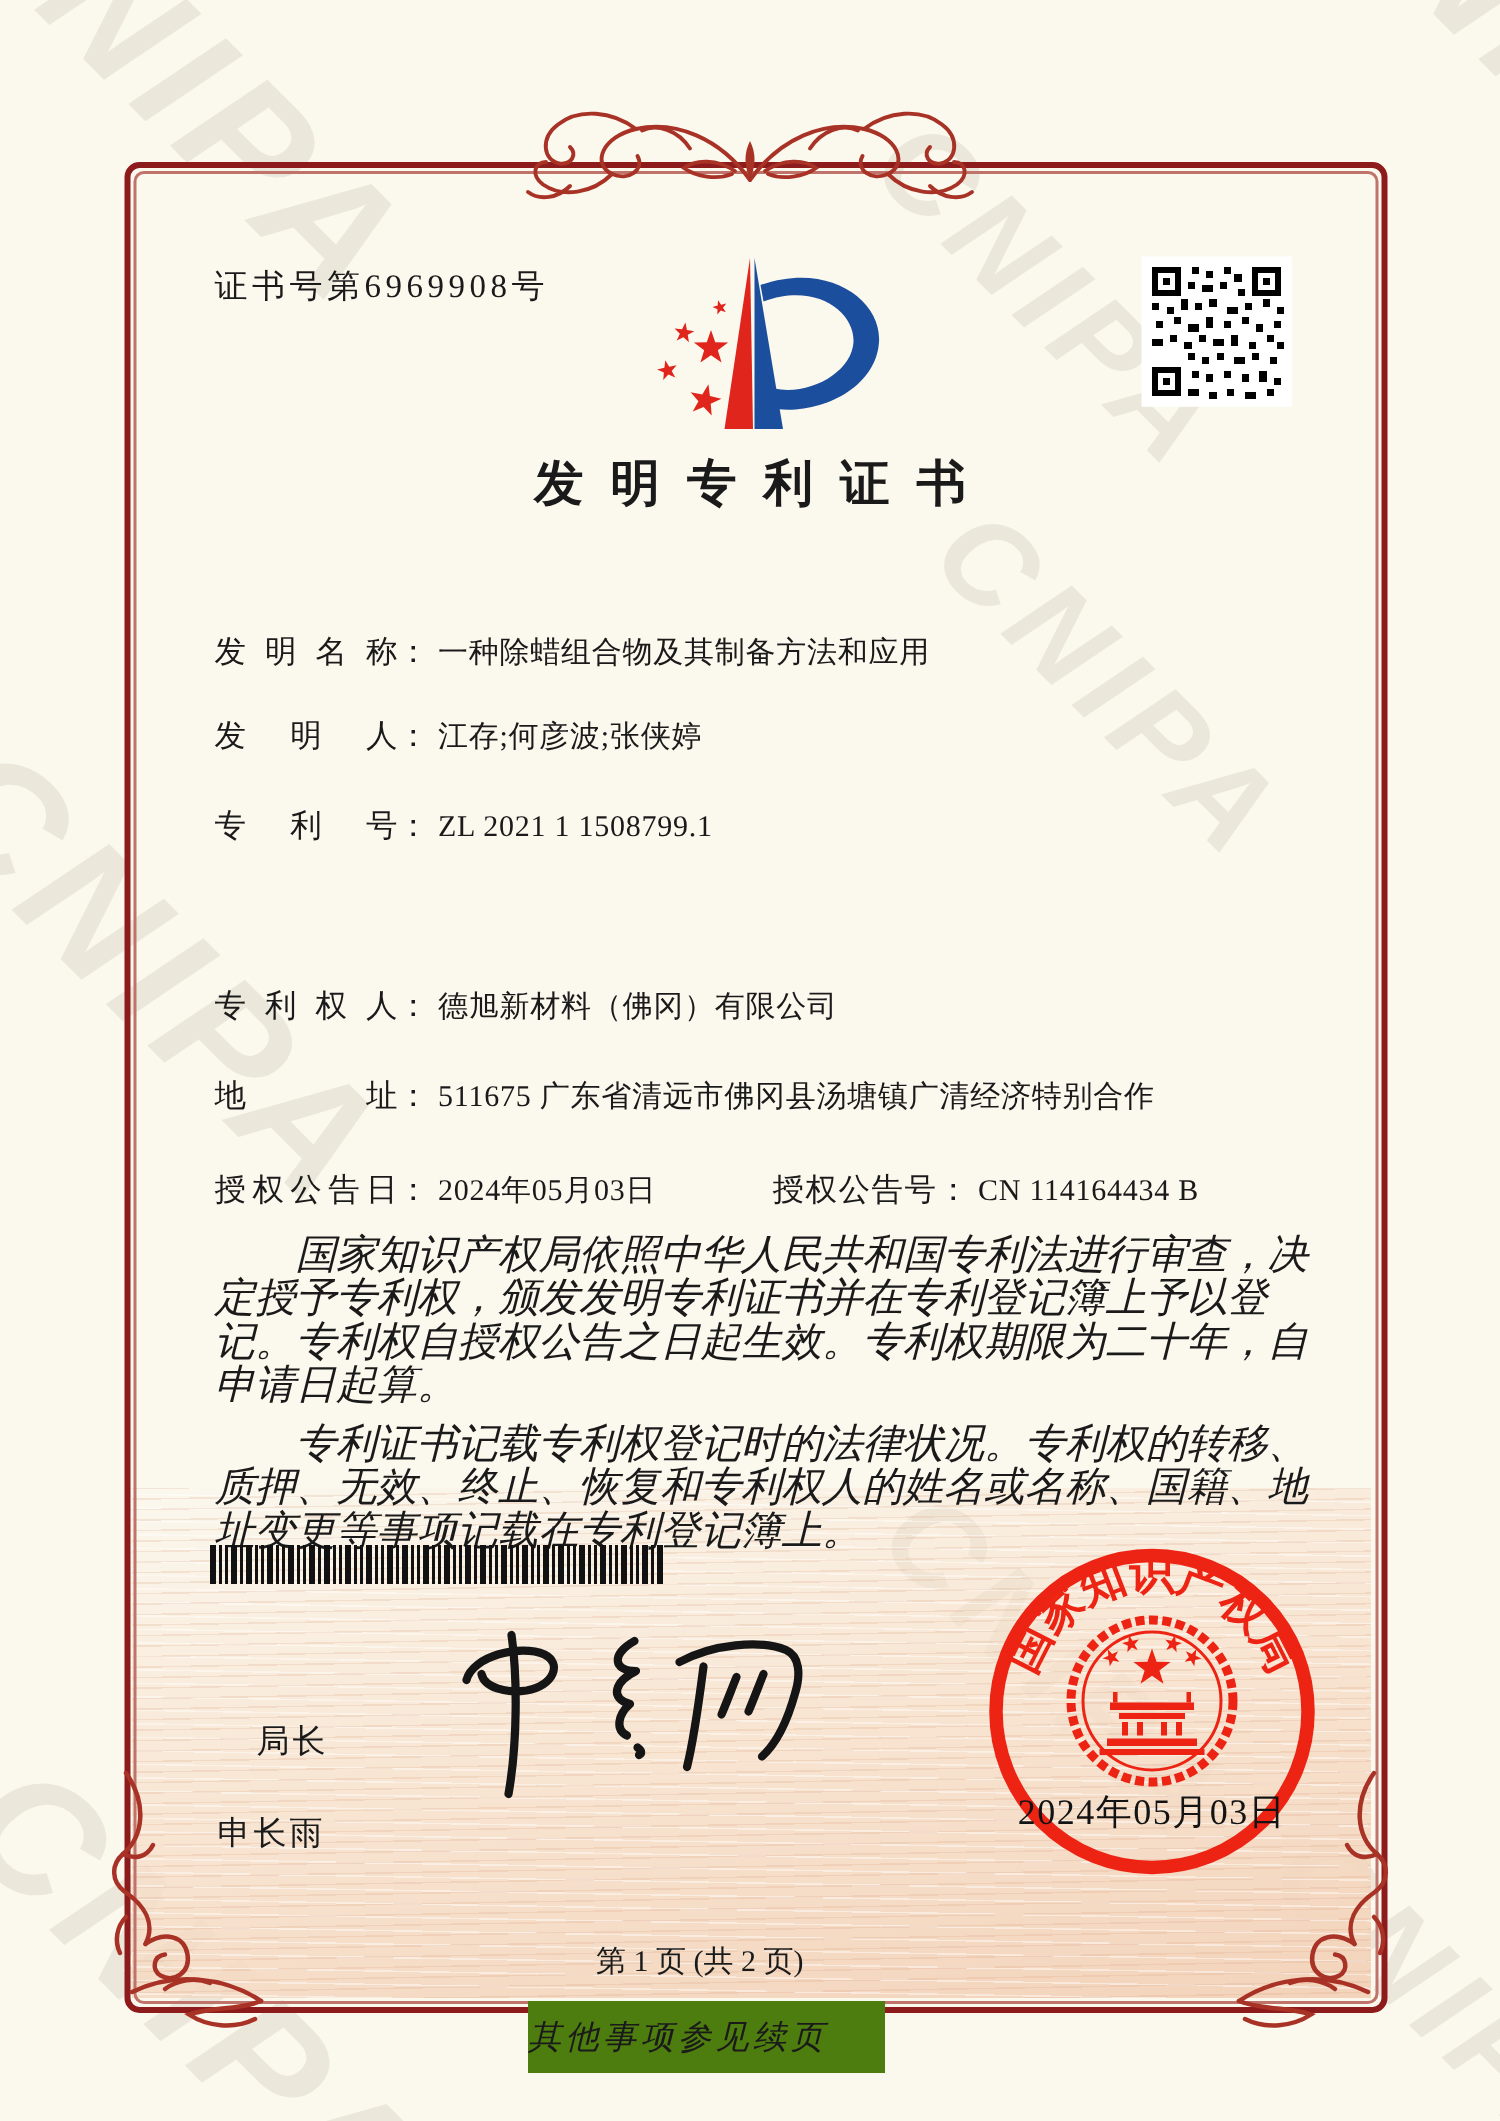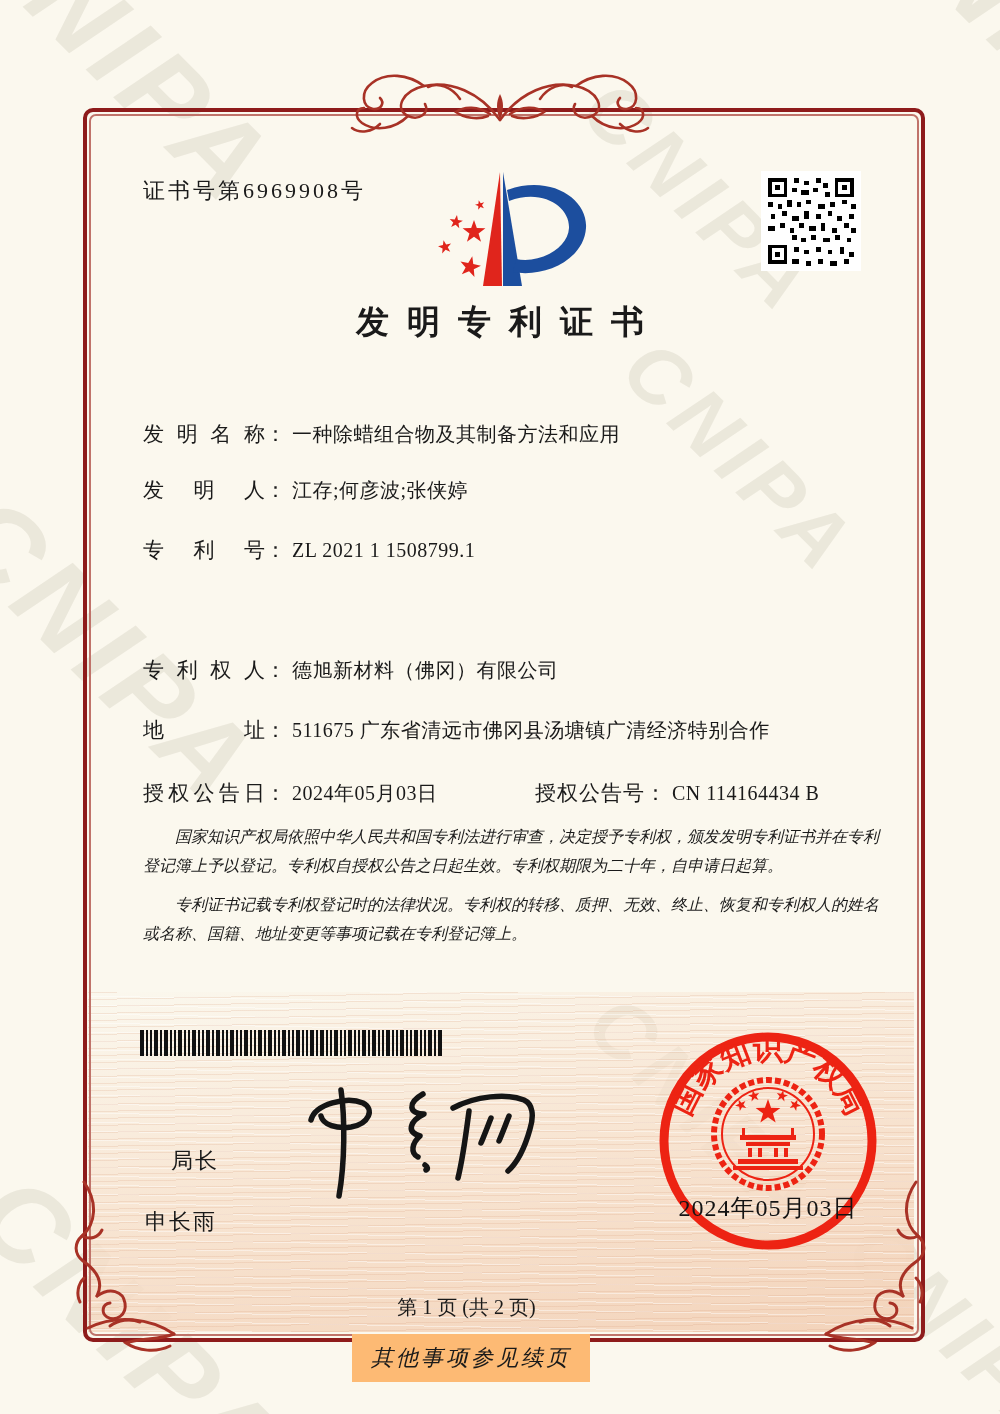--- a/index.html
+++ b/index.html
@@ -42,35 +42,35 @@
   .title{
     position:absolute;left:0;top:300px;width:1000px;text-align:center;
     font-size:33px;font-weight:bold;letter-spacing:18px;text-indent:18px;
   }
   .row{position:absolute;left:143px;font-size:21px;white-space:nowrap;}
   .row .label{display:inline-block;width:122px;text-align:justify;text-align-last:justify;}
   .row .colon{display:inline-block;}
   .row .value{display:inline-block;margin-left:6px;font-size:20px;letter-spacing:0.5px;}
   .addr2{position:absolute;left:277px;top:747px;font-size:20px;}
   .pair2{position:absolute;left:515px;top:0;}
-  .paras{position:absolute;left:143px;top:822px;width:736px;font-size:16px;line-height:29px;font-style:italic;}
+  .paras{position:absolute;left:143px;top:822px;width:736px;font-size:27px;line-height:29px;font-style:italic;}
   .paras p{margin:0 0 10px 0;text-indent:2em;}
   .barcode{position:absolute;left:140px;top:1030px;}
   .director-label{position:absolute;left:145px;top:1146px;font-size:22px;letter-spacing:2px;margin-left:26px;}
   .director-name{position:absolute;left:145px;top:1163px;font-size:22px;letter-spacing:2px;margin-top:44px;}
   .sig{position:absolute;left:295px;top:1070px;}
   .seal{position:absolute;left:655px;top:1028px;width:226px;height:226px;}
   .seal-date{
     position:absolute;left:668px;top:1192px;width:200px;text-align:center;
     font-size:24px;color:#131313;z-index:6;letter-spacing:1px;
   }
   .pageinfo{position:absolute;left:83px;top:1294px;width:767px;text-align:center;font-size:20px;}
   .notebox{
-    position:absolute;left:352px;top:1334px;width:238px;height:48px;background:#fdba74;
-    display:flex;align-items:center;justify-content:center;z-index:6;
+    position:absolute;left:352px;top:1334px;width:238px;height:48px;background:#4d7c0f;
+    display:flex;align-items:center;z-index:6;
   }
   .notebox .note{font-size:22px;font-style:italic;letter-spacing:3px;}
 </style>
 </head>
 <body>
 
 <div class="page">
 
   <span class="wm big" style="left:-70px;top:-15px;">CNIPA</span>
   <span class="wm big" style="left:830px;top:-45px;">CNIPA</span>
@@ -231,21 +231,21 @@
       <span class="label">专利号</span><span class="colon">：</span><span class="value">ZL 2021 1 1508799.1</span>
     </div>
     <div class="row" style="top:656px;">
       <span class="label">专利权人</span><span class="colon">：</span><span class="value">德旭新材料（佛冈）有限公司</span>
     </div>
     <div class="row" style="top:716px;">
       <span class="label">地址</span><span class="colon">：</span><span class="value">511675 广东省清远市佛冈县汤塘镇广清经济特别合作</span>
     </div>
     <div class="row" style="top:779px;">
       <span class="label">授权公告日</span><span class="colon">：</span><span class="value">2024年05月03日</span>
-      <span class="pair2" style="left:392px;">
+      <span class="pair2" style="left:372px;">
         <span class="label" style="width:auto;letter-spacing:1px;">授权公告号</span><span class="colon">：</span><span class="value">CN 114164434 B</span>
       </span>
     </div>
 
     <div class="paras">
       <p>国家知识产权局依照中华人民共和国专利法进行审查，决定授予专利权，颁发发明专利证书并在专利登记簿上予以登记。专利权自授权公告之日起生效。专利权期限为二十年，自申请日起算。</p>
       <p>专利证书记载专利权登记时的法律状况。专利权的转移、质押、无效、终止、恢复和专利权人的姓名或名称、国籍、地址变更等事项记载在专利登记簿上。</p>
     </div>
 
     <svg class="barcode" width="302" height="26" viewBox="0 0 151 13" shape-rendering="crispEdges">

